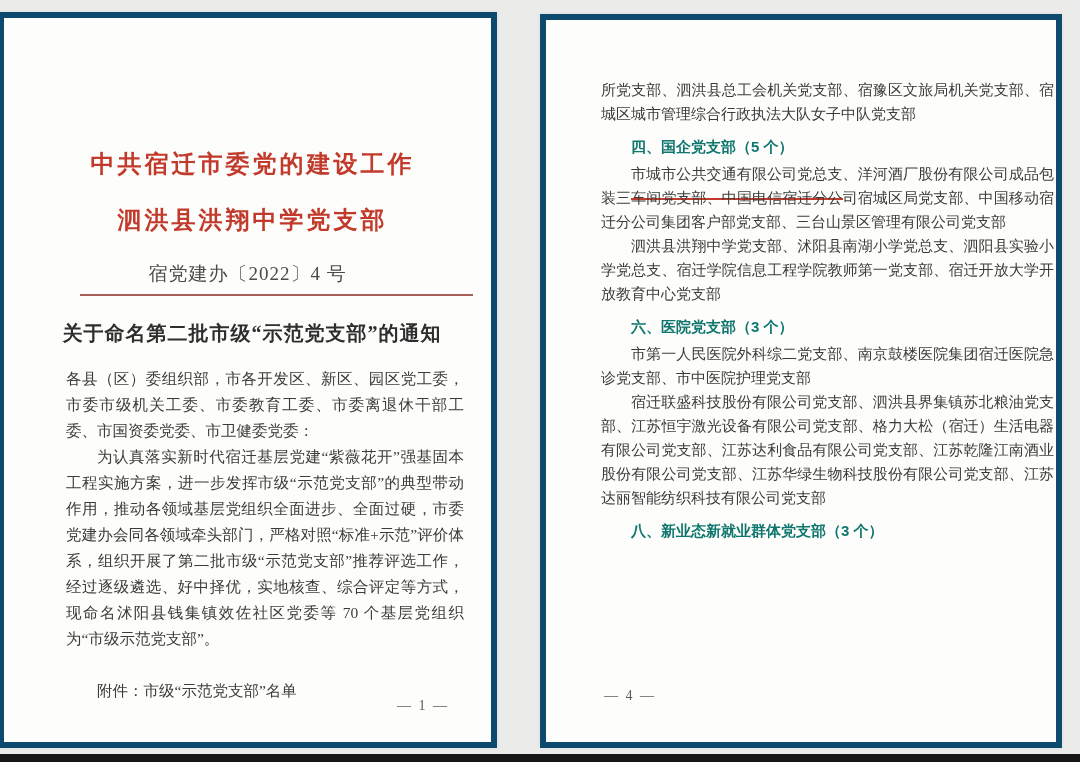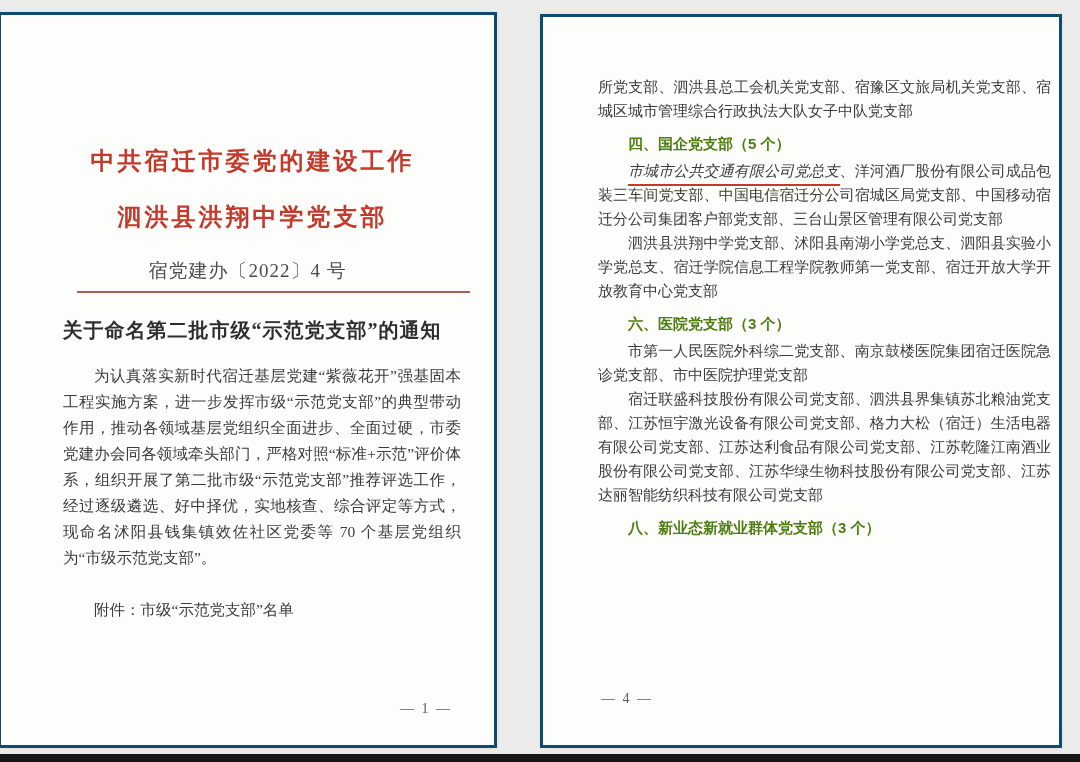--- a/index.html
+++ b/index.html
@@ -7,21 +7,21 @@
     width:1080px;height:762px;
     background:#ebebe9;
     position:relative;
     overflow:hidden;
     font-family:"Liberation Serif","DejaVu Serif",serif;
     color:#3b3b3b;
   }
   .page{
     position:absolute;
     background:#fdfdfb;
-    border:3px solid #0c4a6e;
+    border:6px solid #0c4a6e;
     box-shadow:0 0 4px rgba(0,0,0,0.06);
     box-sizing:border-box;
   }
   .page-left{left:-2px;top:12px;width:499px;height:736px;}
   .page-right{left:540px;top:14px;width:522px;height:734px;}
   .bottom-strip{
     position:absolute;left:0;bottom:0;width:1080px;height:8px;
     background:#161616;
   }
 
@@ -79,44 +79,44 @@
     position:absolute;top:58px;left:55px;width:453px;
     font-size:15px;
     line-height:24px;
     text-align:justify;
     color:#3b3b3b;
   }
   .right-body p{margin:0;}
   .right-body .sec-heading{
     font-family:"Liberation Sans","DejaVu Sans",sans-serif;
     font-weight:bold;
-    color:#4d7c0f;
+    color:#0f766e;
     text-indent:2em;
     margin-top:6px;
     line-height:30px;
   }
   .right-body .sec-body{text-indent:2em;}
   .u-red{
     border-bottom:2px solid #c23a2b;
-    padding-bottom:5px;
-    font-style:italic;
+    padding-bottom:16px;
   }
 </style>
 </head>
 <body>
 
 <div class="page page-left">
   <div class="org-title">
     <div>中共宿迁市委党的建设工作</div>
     <div>泗洪县洪翔中学党支部</div>
   </div>
   <div class="doc-number">宿党建办〔2022〕4 号</div>
   <div class="sep-line"></div>
   <div class="doc-title">关于命名第二批市级“示范党支部”的通知</div>
   <div class="left-body">
+    <p>各县（区）委组织部，市各开发区、新区、园区党工委，市委市级机关工委、市委教育工委、市委离退休干部工委、市国资委党委、市卫健委党委：</p>
     <p class="indent">为认真落实新时代宿迁基层党建“紫薇花开”强基固本工程实施方案，进一步发挥市级“示范党支部”的典型带动作用，推动各领域基层党组织全面进步、全面过硬，市委党建办会同各领域牵头部门，严格对照“标准+示范”评价体系，组织开展了第二批市级“示范党支部”推荐评选工作，经过逐级遴选、好中择优，实地核查、综合评定等方式，现命名沭阳县钱集镇效佐社区党委等 70 个基层党组织为“市级示范党支部”。</p>
     <p class="attachment">附件：市级“示范党支部”名单</p>
   </div>
   <div class="pagenum pagenum-left">— 1 —</div>
 </div>
 
 <div class="page page-right">
   <div class="right-body">
     <p>所党支部、泗洪县总工会机关党支部、宿豫区文旅局机关党支部、宿城区城市管理综合行政执法大队女子中队党支部</p>
 

